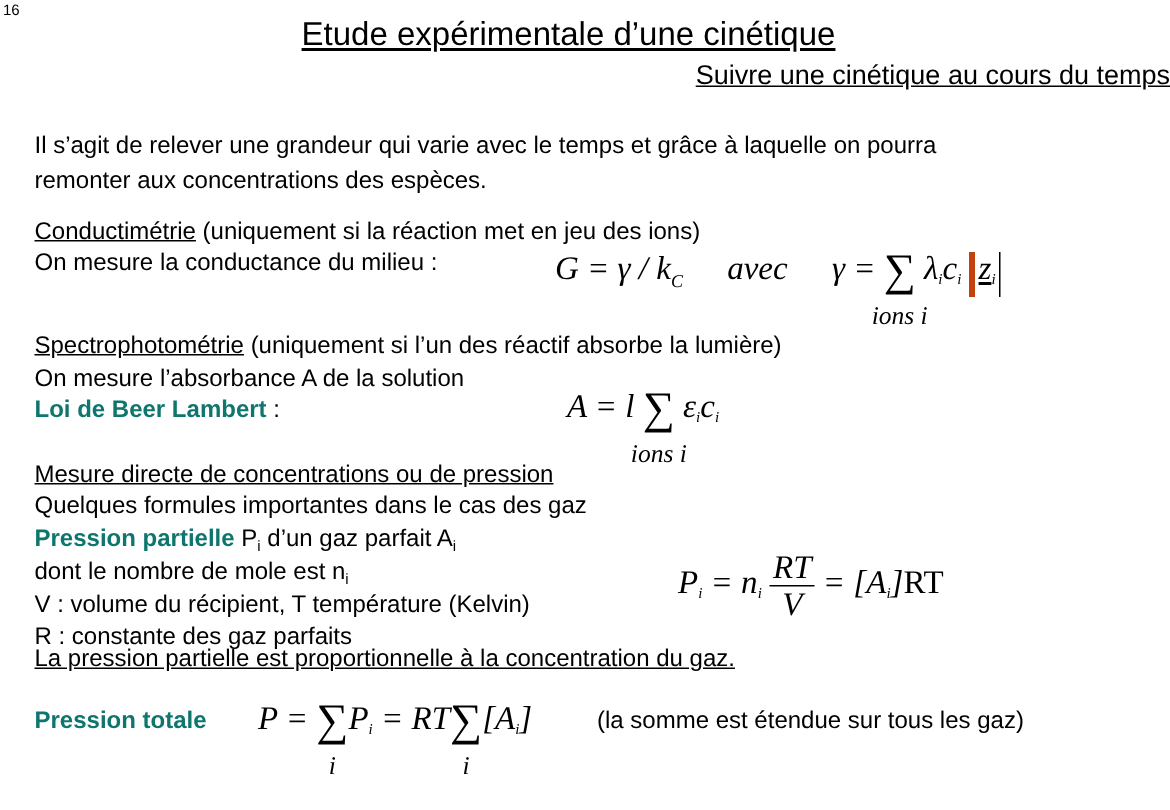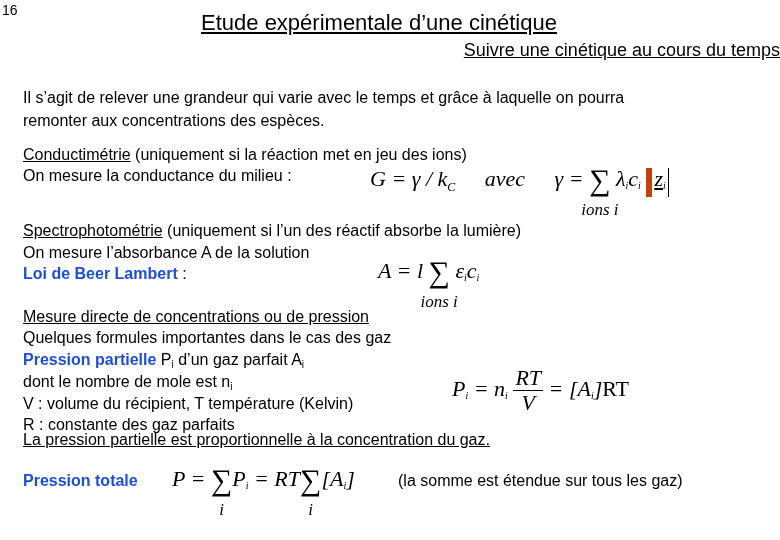--- a/index.html
+++ b/index.html
@@ -1,36 +1,36 @@
 <!DOCTYPE html>
 <html><head>
 <meta charset="utf-8">
 <style>
   html, body { margin:0; padding:0; background:#ffffff; }
   body { width:780px; height:540px; position:relative; overflow:hidden;
          font-family:"Liberation Sans", sans-serif; color:#000; }
   .abs { position:absolute; white-space:nowrap; }
-  .pagenum { left:2px; top:2px; font-size:14px; }
+  .pagenum { left:2px; top:2px; font-size:10px; }
   .title { left:0; width:648px; top:10px; text-align:center; font-size:22px; }
   .title span { text-decoration:underline; padding-left:110px; }
   .subtitle { left:0; width:780px; top:40px; text-align:right; font-size:18px; }
   .subtitle span { text-decoration:underline; padding-left:130px; }
   .txt { font-size:16px; line-height:20px; left:23px; }
   .u { text-decoration:underline;text-align:center; }
-  .blue { color:#1d4ed8; font-weight:bold; }
+  .blue { color:#0f766e; font-weight:bold; }
   .math { font-family:"Liberation Serif", serif; font-style:italic; font-size:22px; }
   .math .up { font-style:normal; }
   .sub { font-size:12px; vertical-align:-5px; }
   .subs { font-size:10px; vertical-align:-3px; }
   .sigma { font-style:normal; font-size:30px; display:inline-block; position:relative; line-height:26px; vertical-align:-4px; }
   .under { position:absolute; left:50%; transform:translateX(-50%); top:30px; font-size:17px; font-style:italic; white-space:nowrap; }
   .frac { display:inline-block; text-align:center; vertical-align:middle; }
   .frac .num { display:block; border-bottom:1px solid #000; padding:0 2px; line-height:24px; }
   .frac .den { display:block; line-height:24px; }
-  .bar { display:inline-block; border-left:6px solid #c2410c; border-right:1px solid #000; padding:0 2px; line-height:22px;text-decoration:underline; }
+  .bar { display:inline-block; border-left:4px solid #c2410c; border-right:1px solid #000; padding:0 2px; line-height:22px;text-decoration:underline; }
 </style>
 </head>
 <body>
 
 <div class="abs pagenum">16</div>
 
 <div class="abs title"><span>Etude expérimentale d’une cinétique</span></div>
 <div class="abs subtitle"><span>Suivre une cinétique au cours du temps</span></div>
 
 <div class="abs txt" style="top:88px;">Il s’agit de relever une grandeur qui varie avec le temps et grâce à laquelle on pourra</div>

